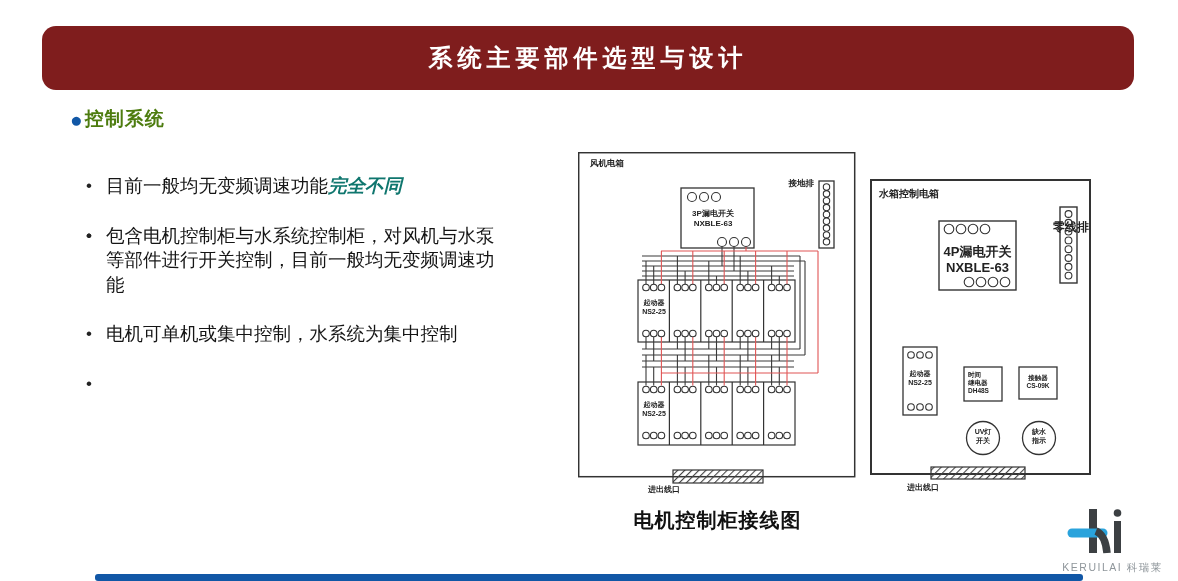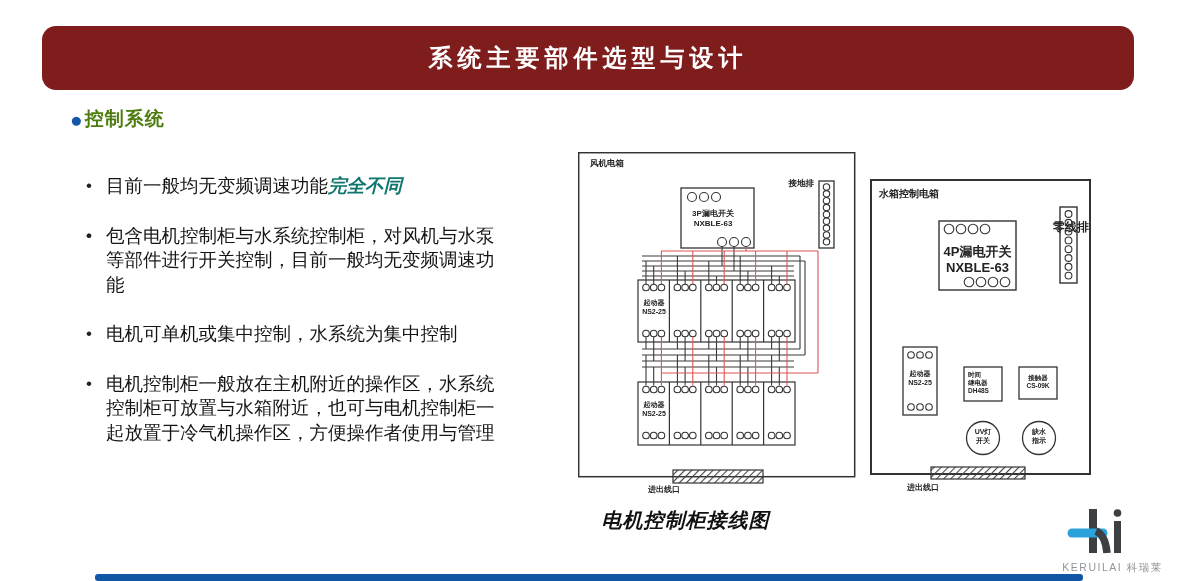--- a/index.html
+++ b/index.html
@@ -56,21 +56,21 @@
     <div class="bullet">
       <span class="bmark">•</span>
     </div>
     <div class="bullet">
       <span class="bmark">•</span><span>包含电机控制柜与水系统控制柜，对风机与水泵等部件进行开关控制，目前一般均无变频调速功能</span>
     </div>
     <div class="bullet">
       <span class="bmark">•</span><span>电机可单机或集中控制，水系统为集中控制</span>
     </div>
     <div class="bullet">
-      <span class="bmark">•</span><span>电机控制柜一般放在主机附近的操作区，水系统控制柜可放置与水箱附近，也可与电机控制柜一起放置于冷气机操作区，方便操作者使用与管理</span>
+      <span class="bmark">•</span>
     </div>
   </div>
 
   <div class="dgm" style="left:578px;top:152px;width:279px;height:345px;">
     <svg width="279" height="345" viewBox="0 0 279 345">
       <defs>
         <pattern id="hatL" patternUnits="userSpaceOnUse" width="5" height="5" patternTransform="rotate(45)">
           <line x1="0" y1="0" x2="0" y2="5" stroke="#444" stroke-width="2.2"></line>
         </pattern>
       </defs>
@@ -211,21 +211,21 @@
     <div class="dlbl" style="left:61px;top:147px;width:30px;text-align:center;font-size:7px;font-family:'Liberation Sans',sans-serif;">
       <span>起动器</span>
       <span>NS2-25</span>
     </div>
     <div class="dlbl" style="left:61px;top:249px;width:30px;text-align:center;font-size:7px;font-family:'Liberation Sans',sans-serif;">
       <span>起动器</span>
       <span>NS2-25</span>
     </div>
     <div class="dlbl" style="left:70px;top:333px;font-size:8px;">进出线口</div>
   </div>
-  <div class="cap" style="left:546px;width:279px;font-style:italic;">电机控制柜接线图</div>
+  <div class="cap" style="left:578px;width:279px;">电机控制柜接线图</div>
 
   <div class="dgm" style="left:869px;top:178px;width:224px;height:320px;">
     <svg width="224" height="320" viewBox="0 0 224 320">
       <defs>
         <pattern id="hatR" patternUnits="userSpaceOnUse" width="5" height="5" patternTransform="rotate(45)">
           <line x1="0" y1="0" x2="0" y2="5" stroke="#444" stroke-width="2.2"></line>
         </pattern>
       </defs>
       <rect x="2" y="2" width="219" height="294" fill="none" stroke="#333" stroke-width="2"></rect>
       <rect x="70" y="43" width="77" height="69" fill="#fff" stroke="#333" stroke-width="1.4"></rect>

